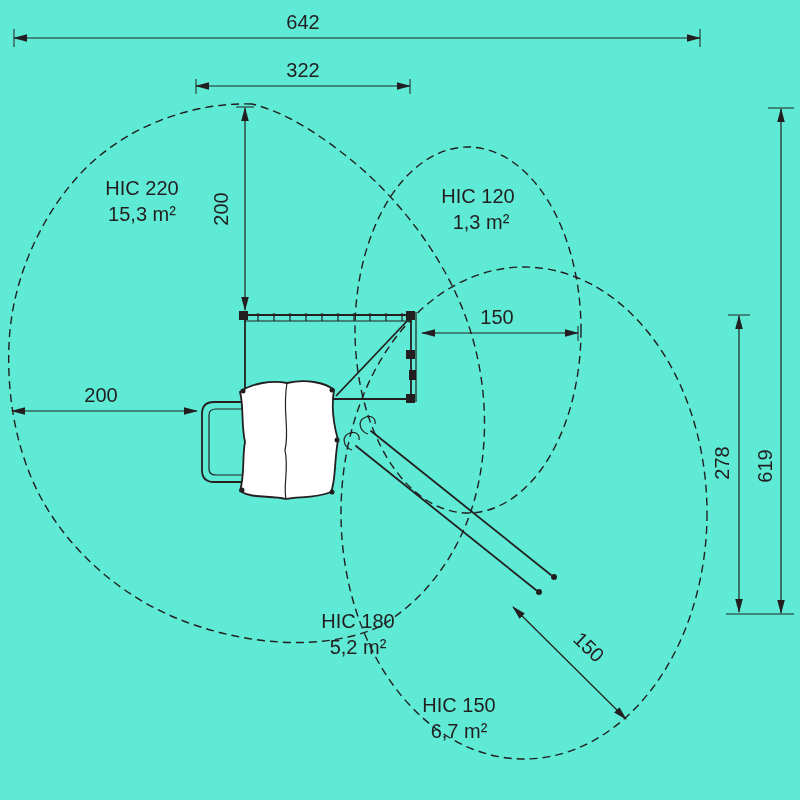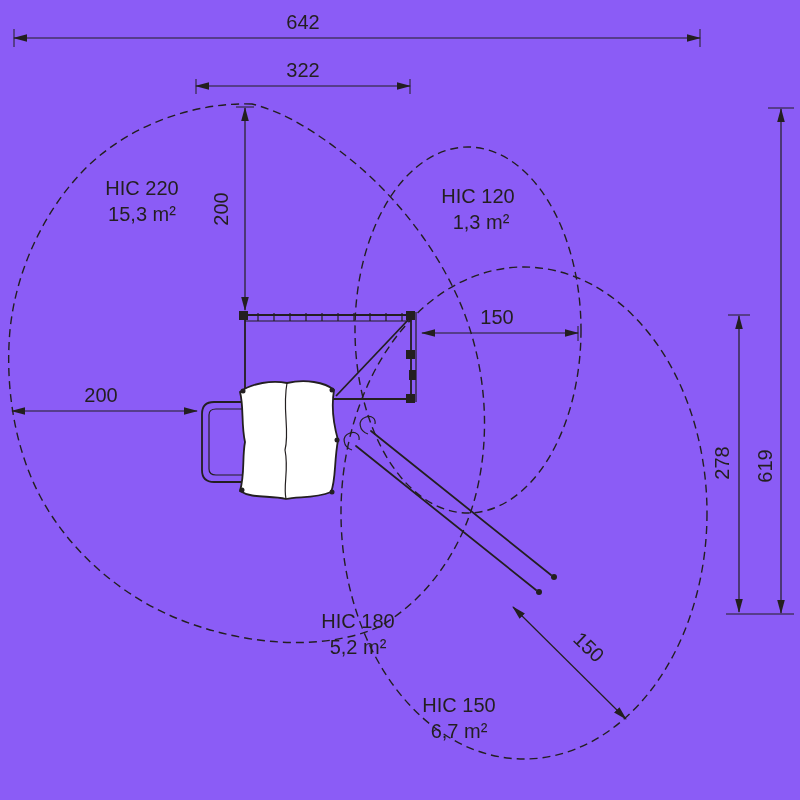--- a/index.html
+++ b/index.html
@@ -4,21 +4,21 @@
 <style>
   html, body {
     margin: 0;
     padding: 0;
     background: #ffffff;
   }
   .canvas {
     position: relative;
     width: 800px;
     height: 800px;
-    background: #8b5cf6;
+    background: #5eead4;
     font-family: "Liberation Sans", sans-serif;
   }
   svg { display: block; }
   .zone-outline {
     fill: none;
     stroke: #231f20;
     stroke-width: 1.4;
     stroke-dasharray: 8 5;
   }
   .dim-line {

